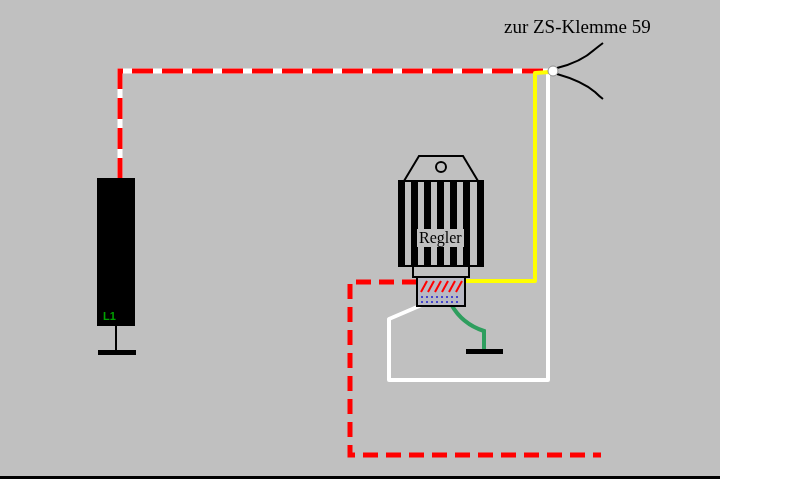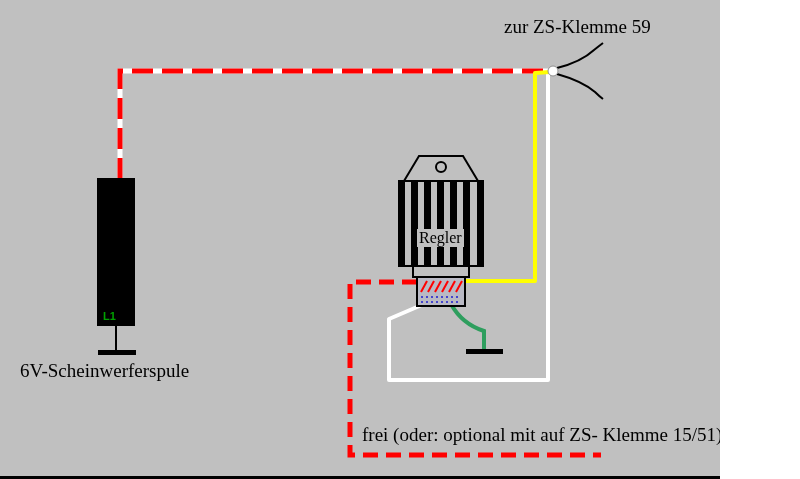--- a/index.html
+++ b/index.html
@@ -79,18 +79,16 @@
 
     <g>
       <path d="M557,68 Q581,62 594,50 Q599,46 603,43" stroke="#000000" stroke-width="2" fill="none"></path>
       <path d="M557,74 Q582,81 595,92 Q599,96 603,99" stroke="#000000" stroke-width="2" fill="none"></path>
       <circle cx="553" cy="71" r="5" fill="#ffffff" stroke="#909090" stroke-width="1"></circle>
     </g>
   </svg>
 
   <div class="lbl lbl-top">zur ZS-Klemme 59</div>
   <div class="lbl lbl-tag">L1</div>
-  <div class="lbl lbl-coil">6V-Scheinwerferspule</div>
   <div class="lbl lbl-regler">Regler</div>
-  <div class="lbl lbl-note">frei (oder: optional mit auf ZS- Klemme 15/51)</div>
 
   <div class="bottom-strip"></div>
 </div>
 
 </body></html>

